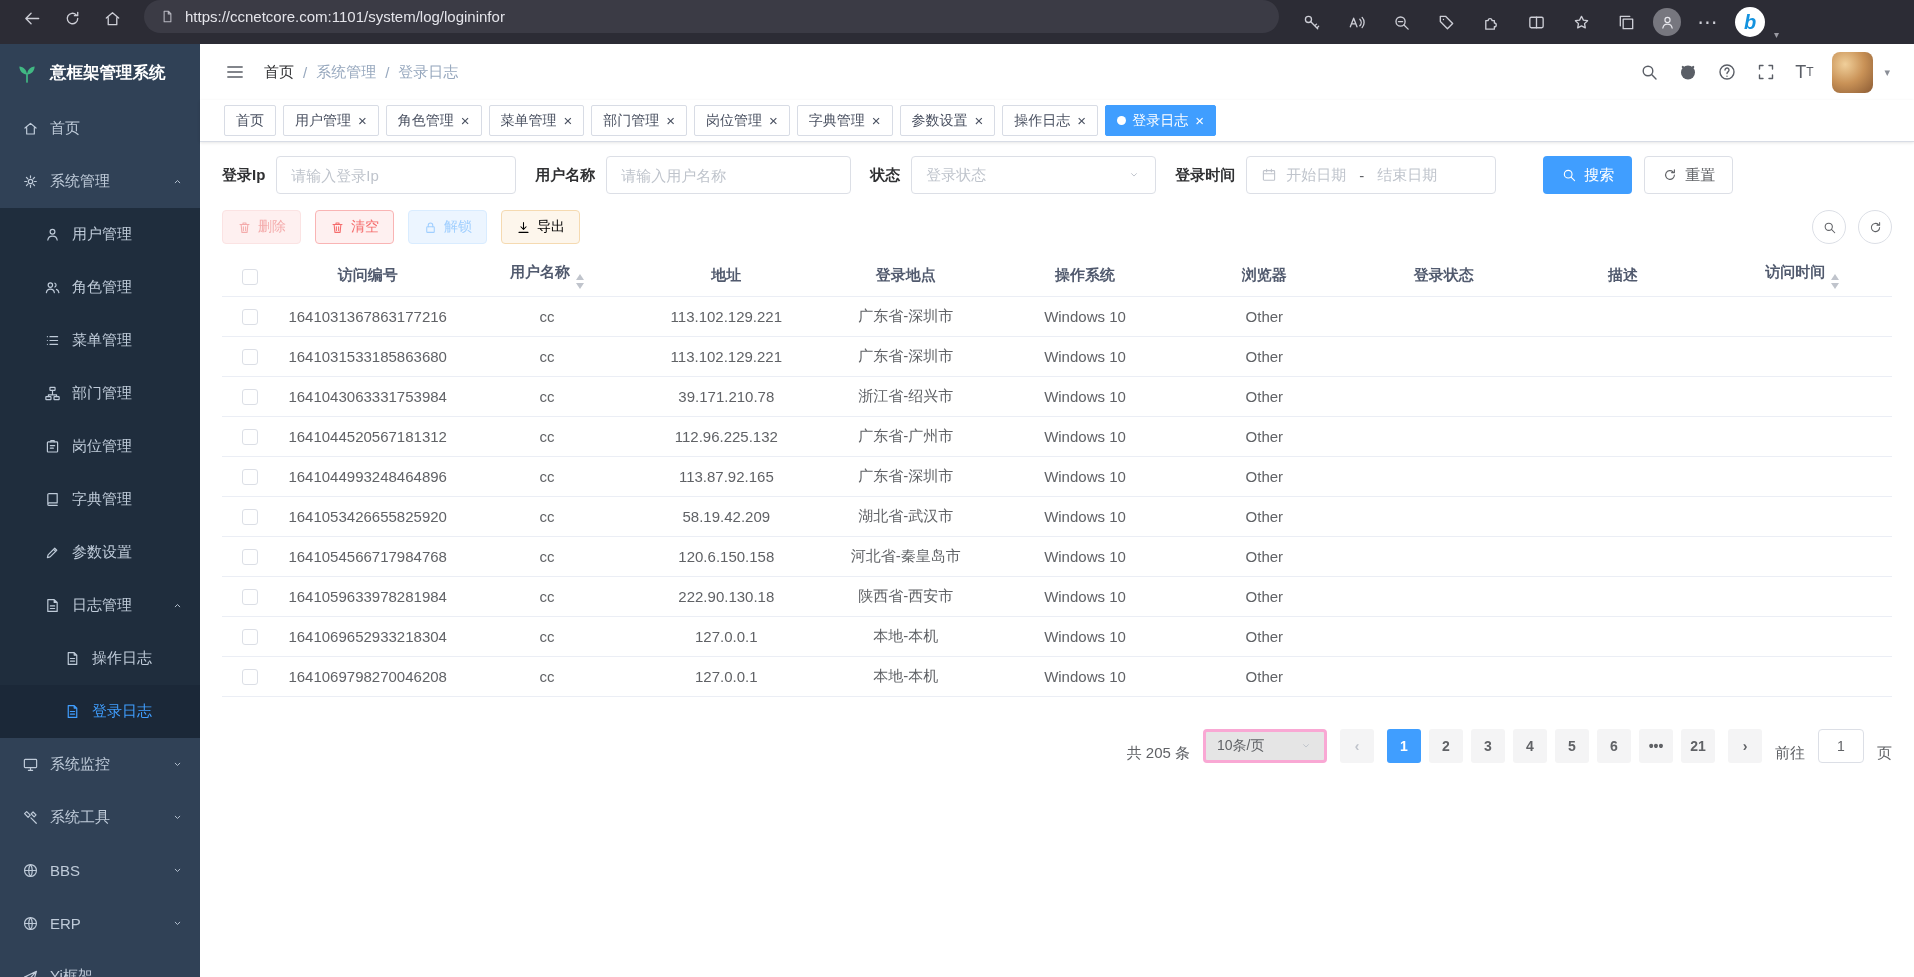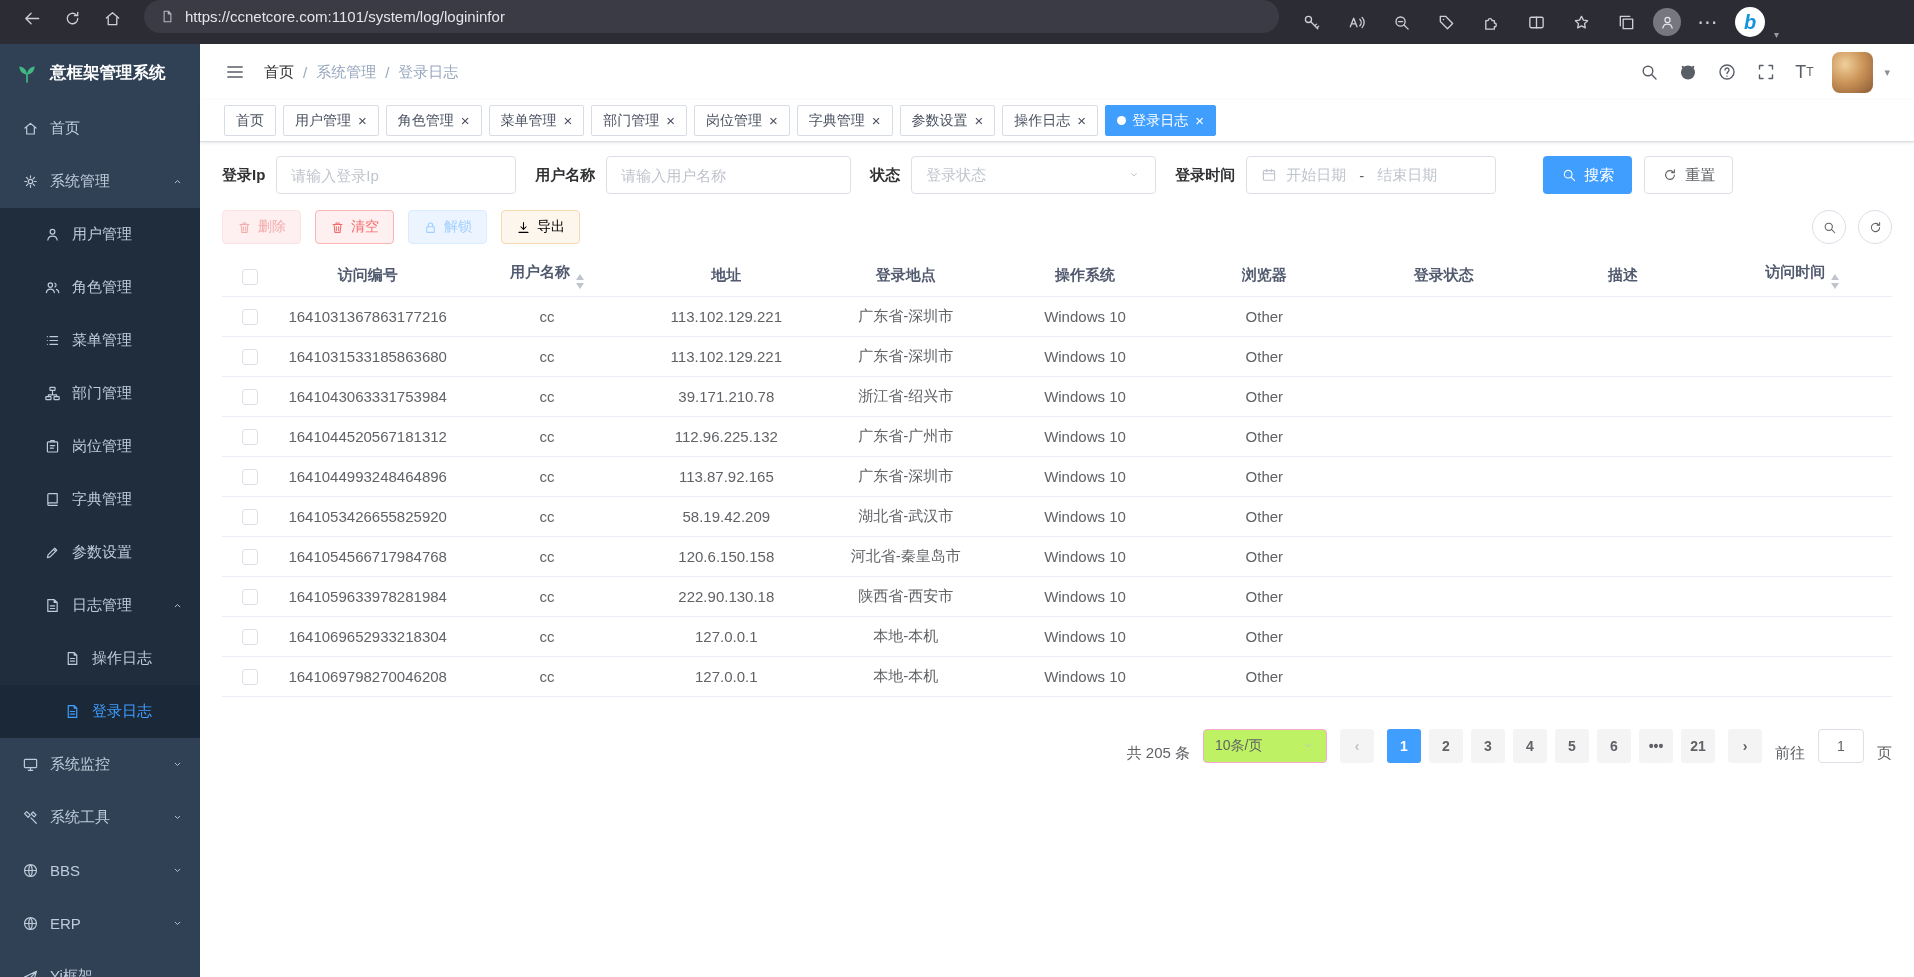--- a/index.html
+++ b/index.html
@@ -111,22 +111,22 @@
   .cb{width:16px;height:16px;border:1px solid #dcdfe6;border-radius:3px;background:#fff;display:inline-block;
     vertical-align:middle;cursor:pointer}
   .sort{display:inline-flex;flex-direction:column;margin-left:6px;vertical-align:-3px;cursor:pointer}
   .sort i{display:block;width:0;height:0;border-left:4.5px solid transparent;border-right:4.5px solid transparent}
   .sort .s-up{border-bottom:6px solid #c0c4cc;margin-bottom:2.5px}
   .sort .s-down{border-top:6px solid #c0c4cc}
 
   
   .pager{display:flex;align-items:flex-end;justify-content:flex-end;gap:13px;margin-top:32px;
     font-size:15px;color:#606266}
-  .psize{width:124px;height:34px;border:1px solid #f9a8d4;border-radius:4px;display:flex;align-items:center;
-    justify-content:space-between;padding:0 11px;font-size:14px;cursor:pointer;background:#bef264}
+  .psize{width:124px;height:34px;border:3px solid #f9a8d4;border-radius:4px;display:flex;align-items:center;
+    justify-content:space-between;padding:0 11px;font-size:14px;cursor:pointer;background:#e5e5e5}
   .pages{display:flex;gap:8px;align-items:center}
   .pbtn{min-width:34px;height:34px;background:#f4f4f5;border-radius:3px;display:inline-flex;align-items:center;
     justify-content:center;font-size:14px;color:#606266;font-weight:600;cursor:pointer;padding:0 4px}
   .pbtn.active{background:#409eff;color:#fff}
   .pbtn.prev{color:#c0c4cc}
   .goto-inp{width:46px;height:34px;border:1px solid #dcdfe6;border-radius:4px;text-align:center;
     font-size:14px;color:#606266}
 </style>
 </head>
 <body>

